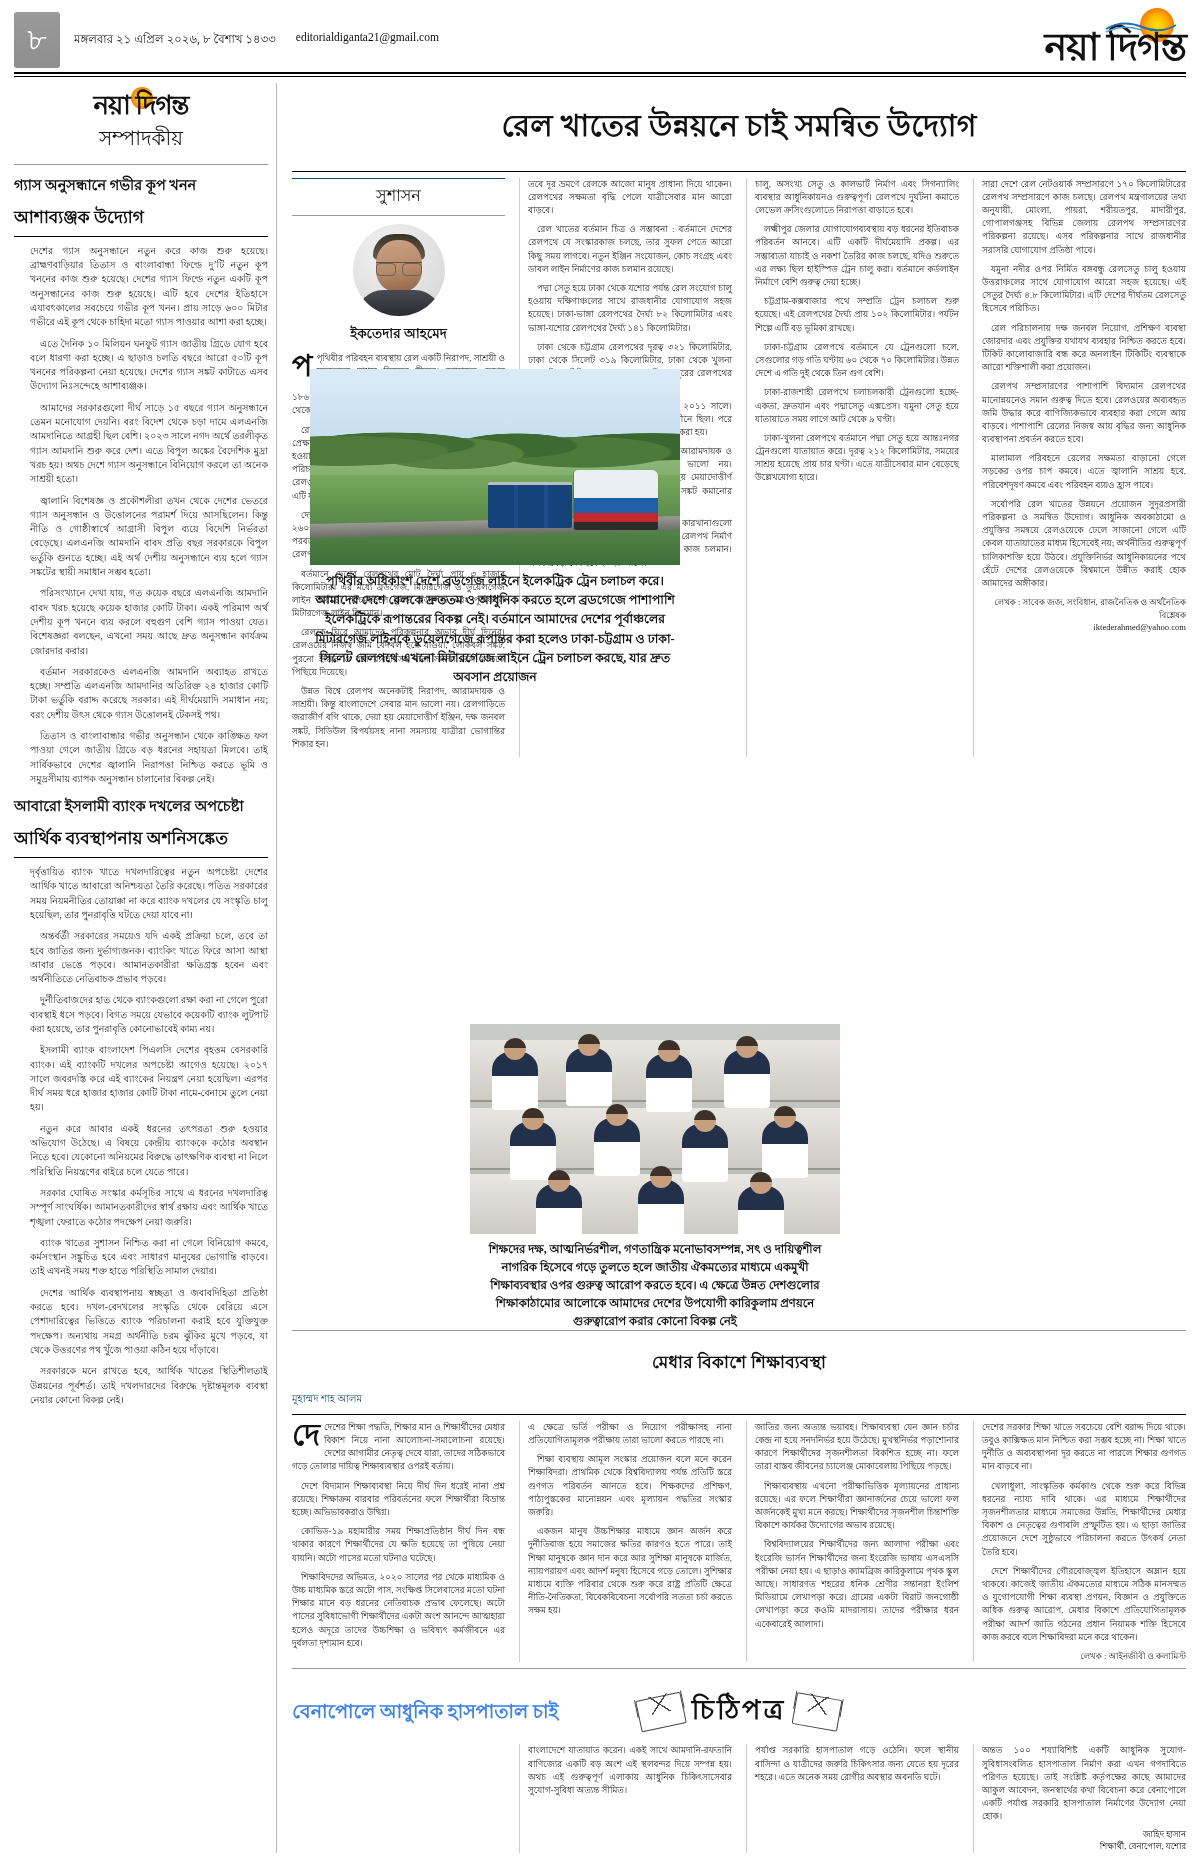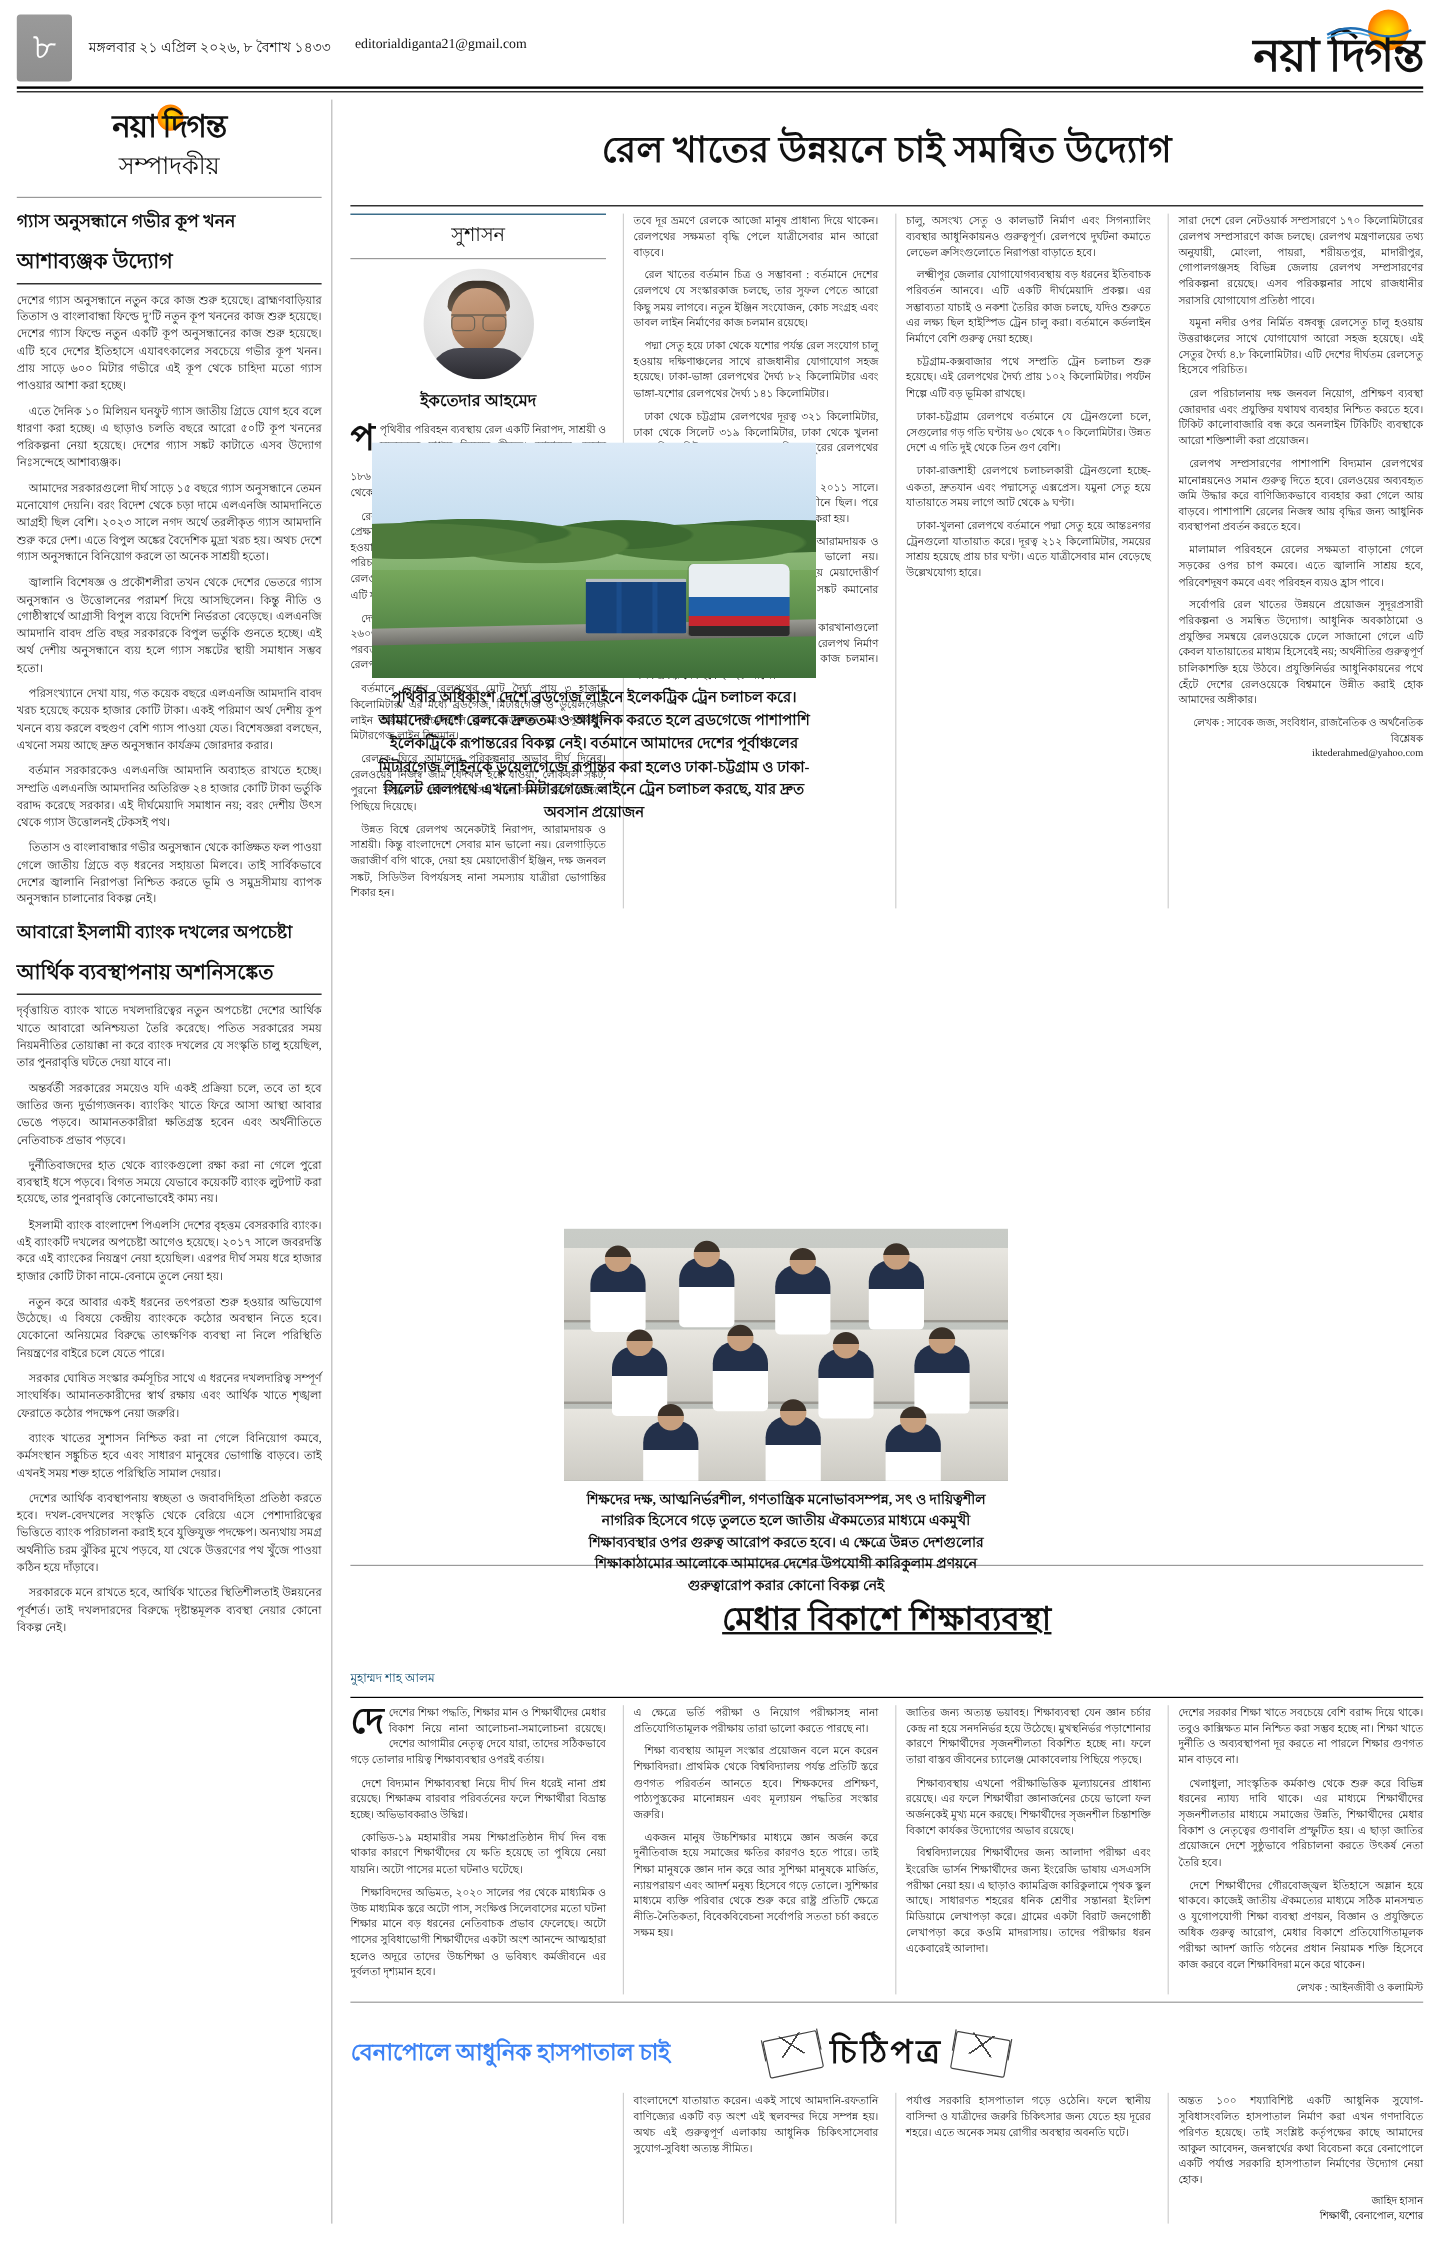--- a/index.html
+++ b/index.html
@@ -92,33 +92,33 @@
   .ed-headline {
     font-size: 14.5px; font-weight: bold; color: #111;
     line-height: 1.45; margin: 10px 0 2px 0;
   }
   .ed-headline.big {
     font-size: 17px; line-height: 1.4;
   }
   .ed-sub-rule { border-top: 1px solid #000; margin: 6px 0 7px 0; }
   .ed-body {
     font-size: 9.4px; line-height: 1.52; text-align: justify;
-    color: #1a1a1a; margin: 0 0 7px 0;
+    color: #1a1a1a; margin: 0 0 7px 16px;
     text-indent: 10px;
   }
   .ed-body.first { text-indent: 0; }
 
   
   .right-col { padding-left: 10px; display: flex; flex-direction: column; }
   .art-title {
     font-size: 30px; font-weight: bold; text-align: center;
     color: #111; line-height: 1.25; padding: 4px 0 6px 0;
     letter-spacing: .3px;
   }
-  .art-title.second { font-size: 27px; text-decoration: underline; }
+  .art-title.second { font-size: 17px; }
   .art-byline-name {
     text-align: left; font-size: 10px; color: #0c4a6e; padding-bottom: 6px;
   }
   .hr-black { border-top: 1px solid #000; margin: 0 0 6px 0; }
   .hr-grey { border-top: 1px solid #9a9a9a; margin: 6px 0; }
 
   .art-cols {
     display: grid;
     grid-template-columns: repeat(4, 1fr);
     column-gap: 14px;

